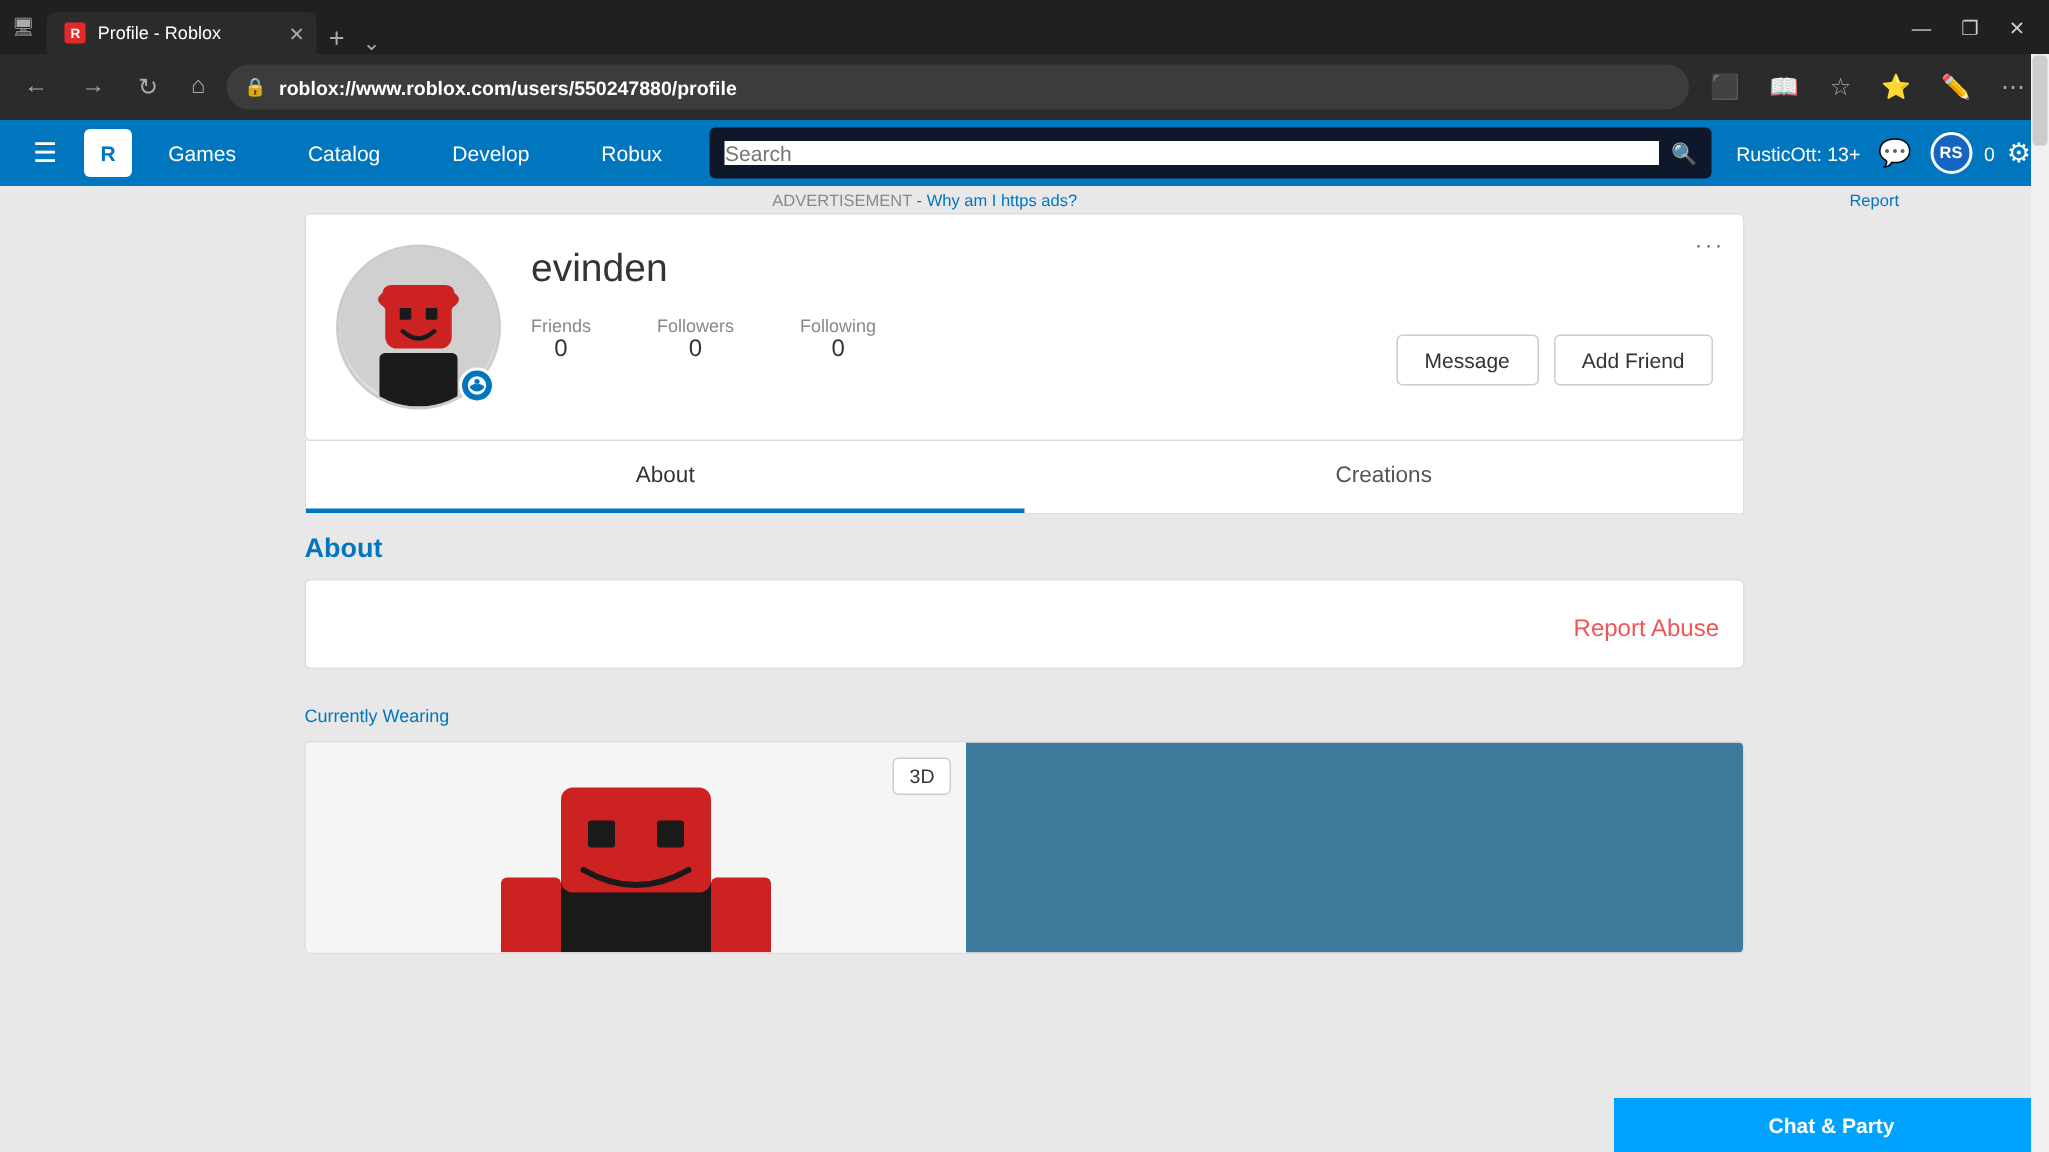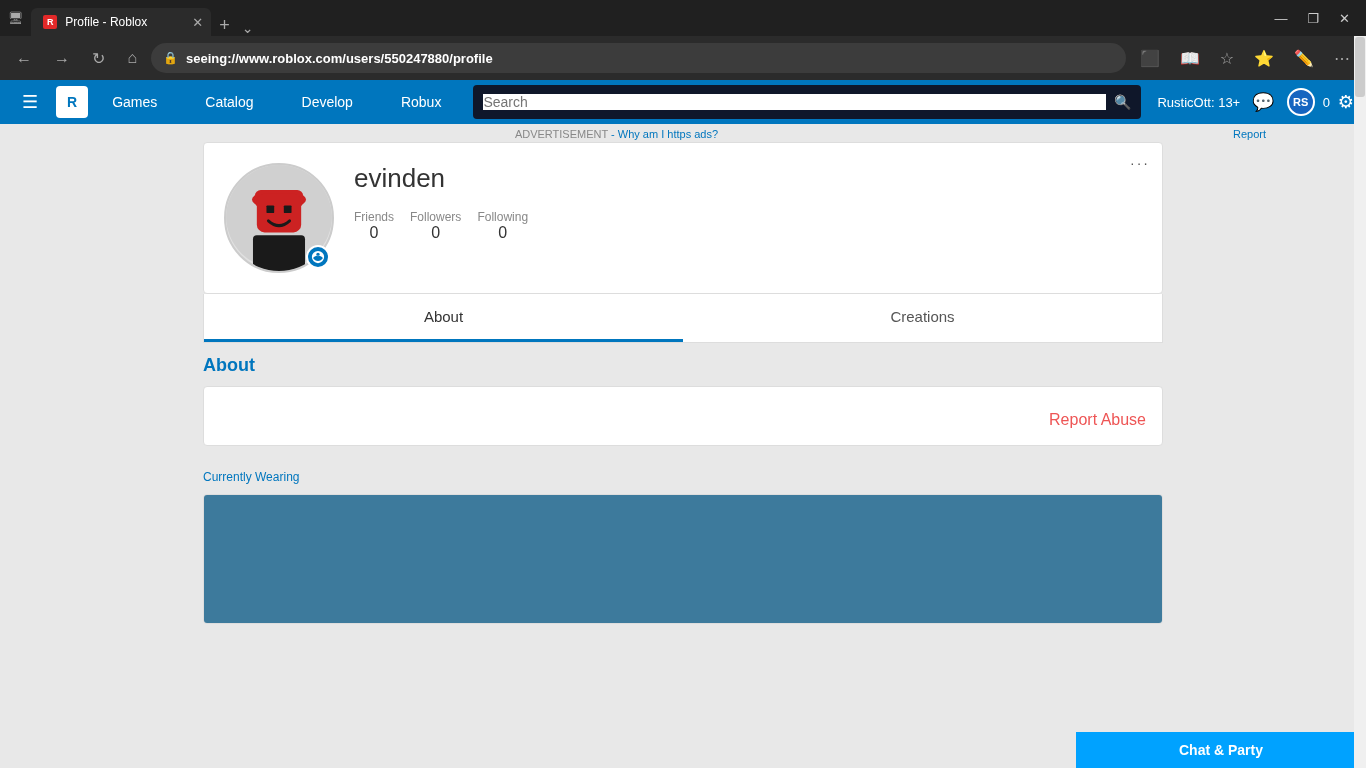--- a/index.html
+++ b/index.html
@@ -211,21 +211,21 @@
       border-radius: 50%;
       width: 24px; height: 24px;
       display: flex; align-items: center; justify-content: center;
       border: 2px solid white;
     }
     .avatar-badge svg { width: 14px; height: 14px; fill: white; }
 
     .profile-info { flex: 1; }
     .profile-name { font-size: 26px; font-weight: normal; color: #333; margin-bottom: 16px; }
     .profile-stats {
-      display: flex; gap: 16px; margin-bottom: 0;
+      display: flex; gap: 44px; margin-bottom: 0;
     }
     .stat-item { text-align: center; }
     .stat-label { font-size: 12px; color: #888; }
     .stat-value { font-size: 16px; color: #333; }
 
     .profile-actions {
       display: flex; align-items: center; gap: 10px;
       margin-left: auto; margin-top: 30px; align-self: flex-start;
       position: absolute; right: 20px; top: 50px;
     }
@@ -386,21 +386,21 @@
 </div>
 
 <div class="browser-navbar">
   <button class="nav-btn">←</button>
   <button class="nav-btn">→</button>
   <button class="nav-btn">↻</button>
   <button class="nav-btn">⌂</button>
   <div class="address-bar">
     <span class="lock-icon">🔒</span>
     <span class="address-text">
-      <span>seeing://</span><span>www.roblox.com</span><span>/users/550247880/profile</span>
+      <span>roblox://</span><span>www.roblox.com</span><span>/users/550247880/profile</span>
     </span>
   </div>
   <div class="nav-actions">
     <span class="nav-action-btn">⬛</span>
     <span class="nav-action-btn">📖</span>
     <span class="nav-action-btn">☆</span>
     <span class="nav-action-btn">⭐</span>
     <span class="nav-action-btn">✏️</span>
     <span class="nav-action-btn">⋯</span>
   </div>
@@ -477,37 +477,59 @@
             <div class="stat-value">0</div>
           </div>
           <div class="stat-item">
             <div class="stat-label">Following</div>
             <div class="stat-value">0</div>
           </div>
         </div>
       </div>
     </div>
 
+    <div class="profile-actions">
+      <button class="btn-message">Message</button>
+      <button class="btn-add-friend">Add Friend</button>
+    </div>
   </div>
 
   <div class="profile-tabs">
     <div class="tab active">About</div>
     <div class="tab">Creations</div>
   </div>
 
   <div class="section-container">
     <div class="section-title">About</div>
     <div class="about-box">
       <div class="report-abuse">Report Abuse</div>
     </div>
   </div>
 
   <div class="section-container">
     <div class="wearing-title">Currently Wearing</div>
     <div class="wearing-card">
+      <div class="wearing-left">
+        <svg width="300" height="140" viewBox="0 0 300 140">
+
+          <rect x="100" y="90" width="100" height="60" rx="4" fill="#1a1a1a"></rect>
+
+          <rect x="60" y="90" width="40" height="55" rx="4" fill="#cc2222"></rect>
+
+          <rect x="200" y="90" width="40" height="55" rx="4" fill="#cc2222"></rect>
+
+          <rect x="100" y="30" width="100" height="70" rx="8" fill="#cc2222"></rect>
+
+          <rect x="118" y="52" width="18" height="18" rx="2" fill="#1a1a1a"></rect>
+          <rect x="164" y="52" width="18" height="18" rx="2" fill="#1a1a1a"></rect>
+
+          <path d="M115 85 Q150 105 185 85" stroke="#1a1a1a" stroke-width="4" fill="none" stroke-linecap="round"></path>
+        </svg>
+        <button class="btn-3d">3D</button>
+      </div>
       <div class="wearing-right">
       </div>
     </div>
   </div>
 
 </div>
 
 <div class="chat-party-bar">Chat &amp; Party</div>
 
 <div class="scrollbar-track">

